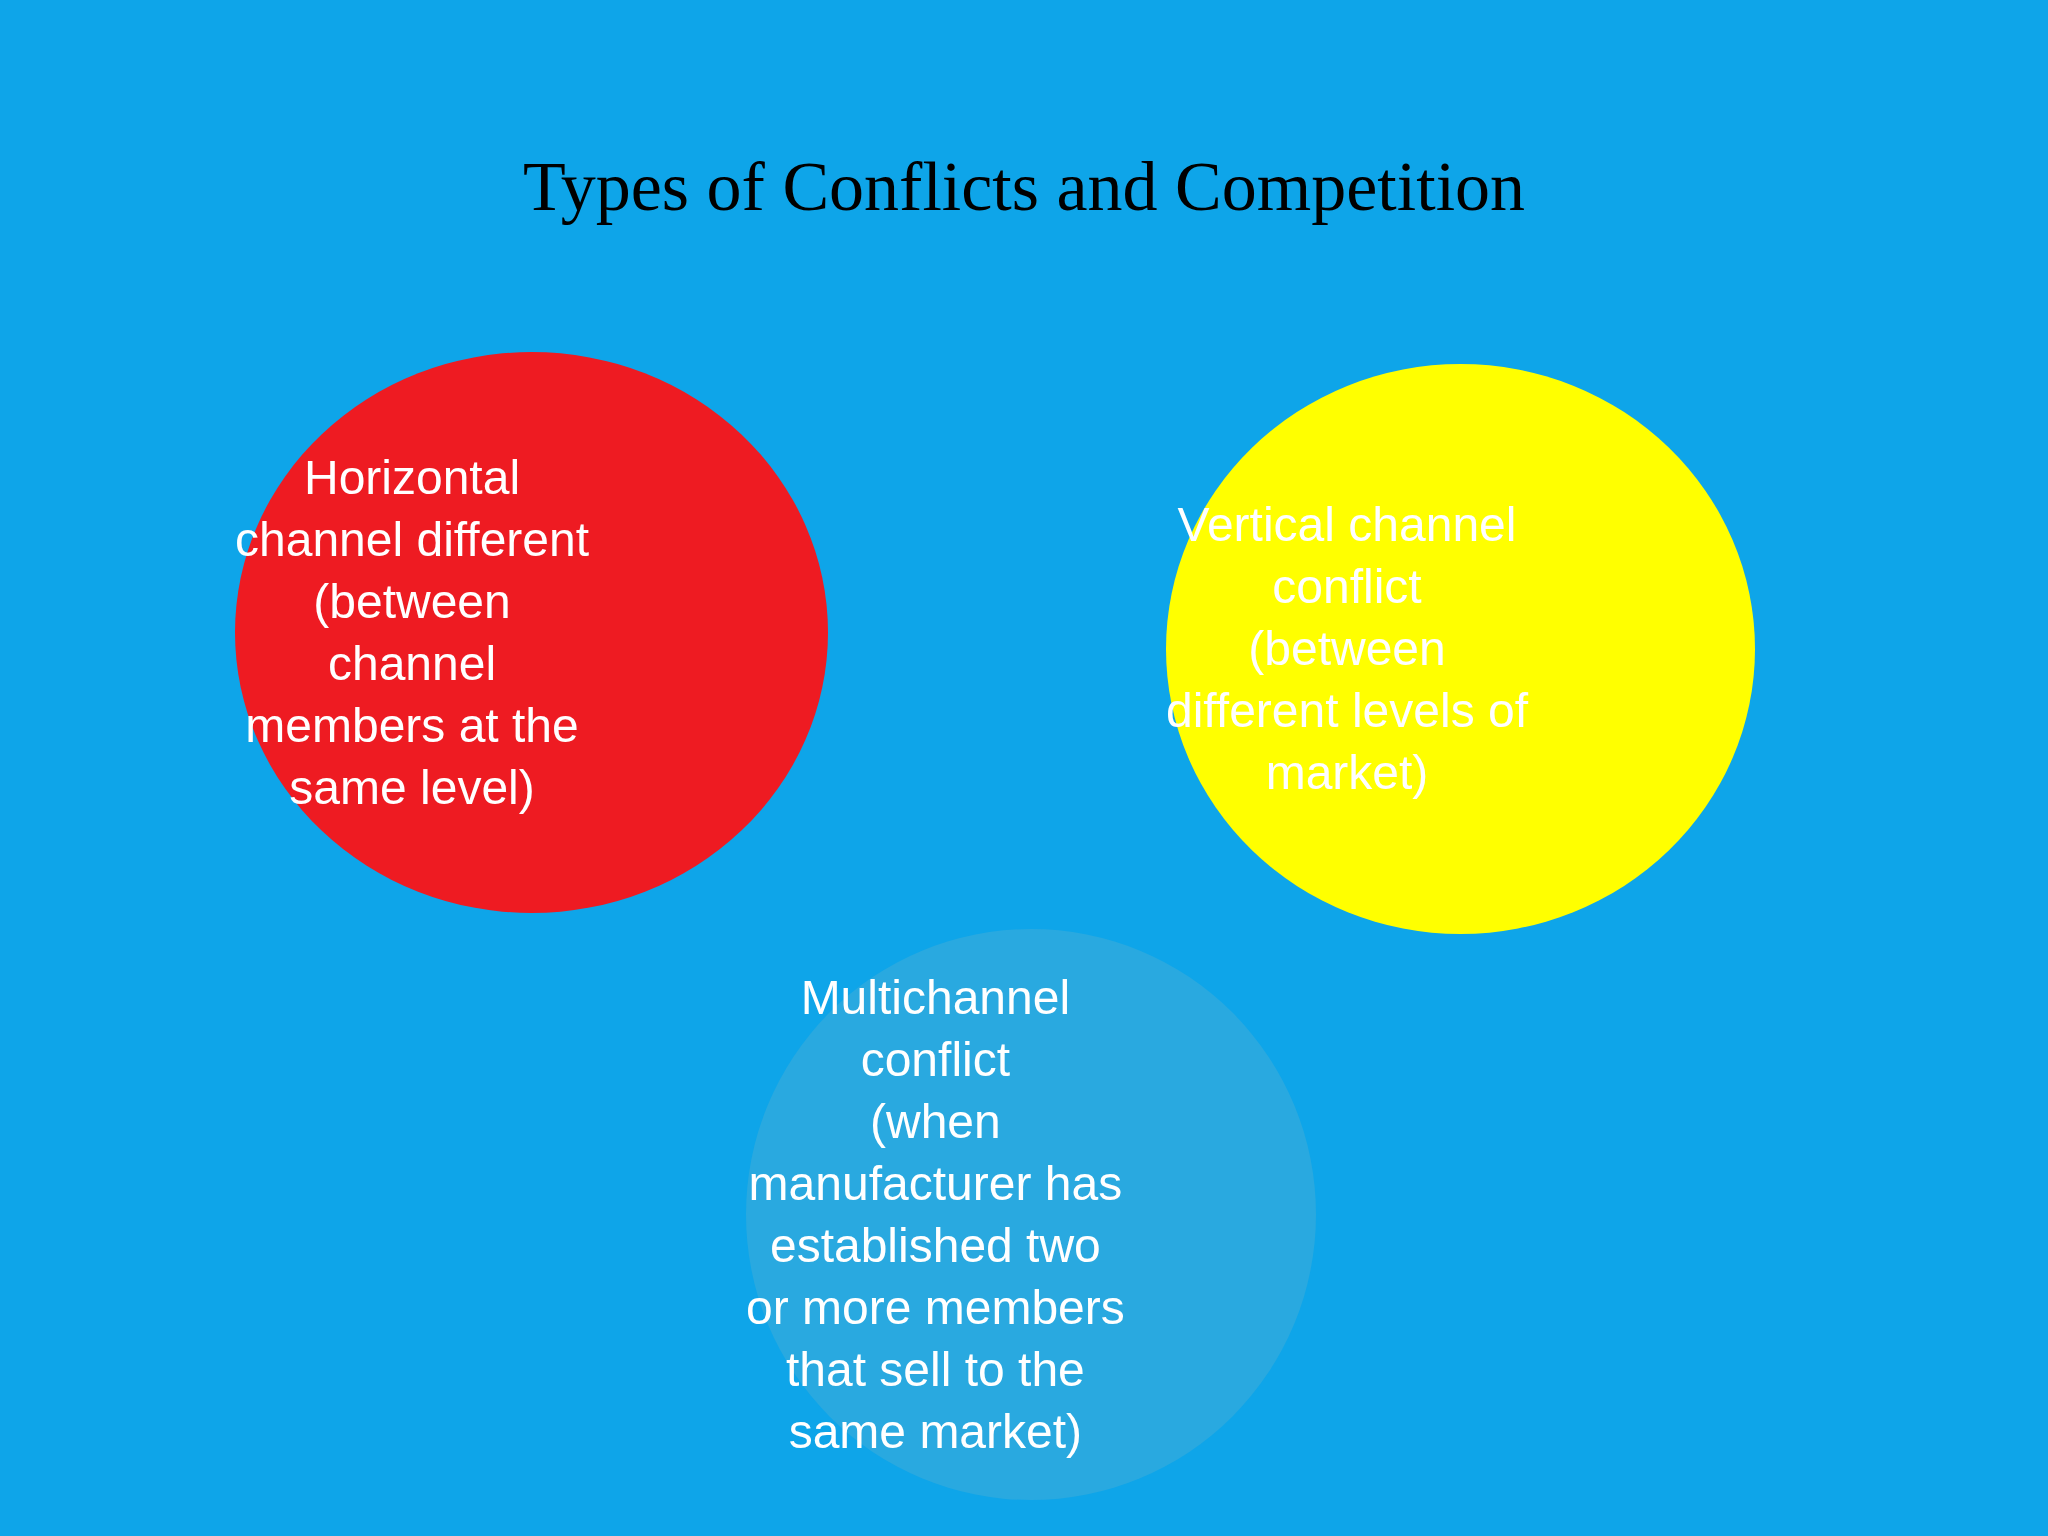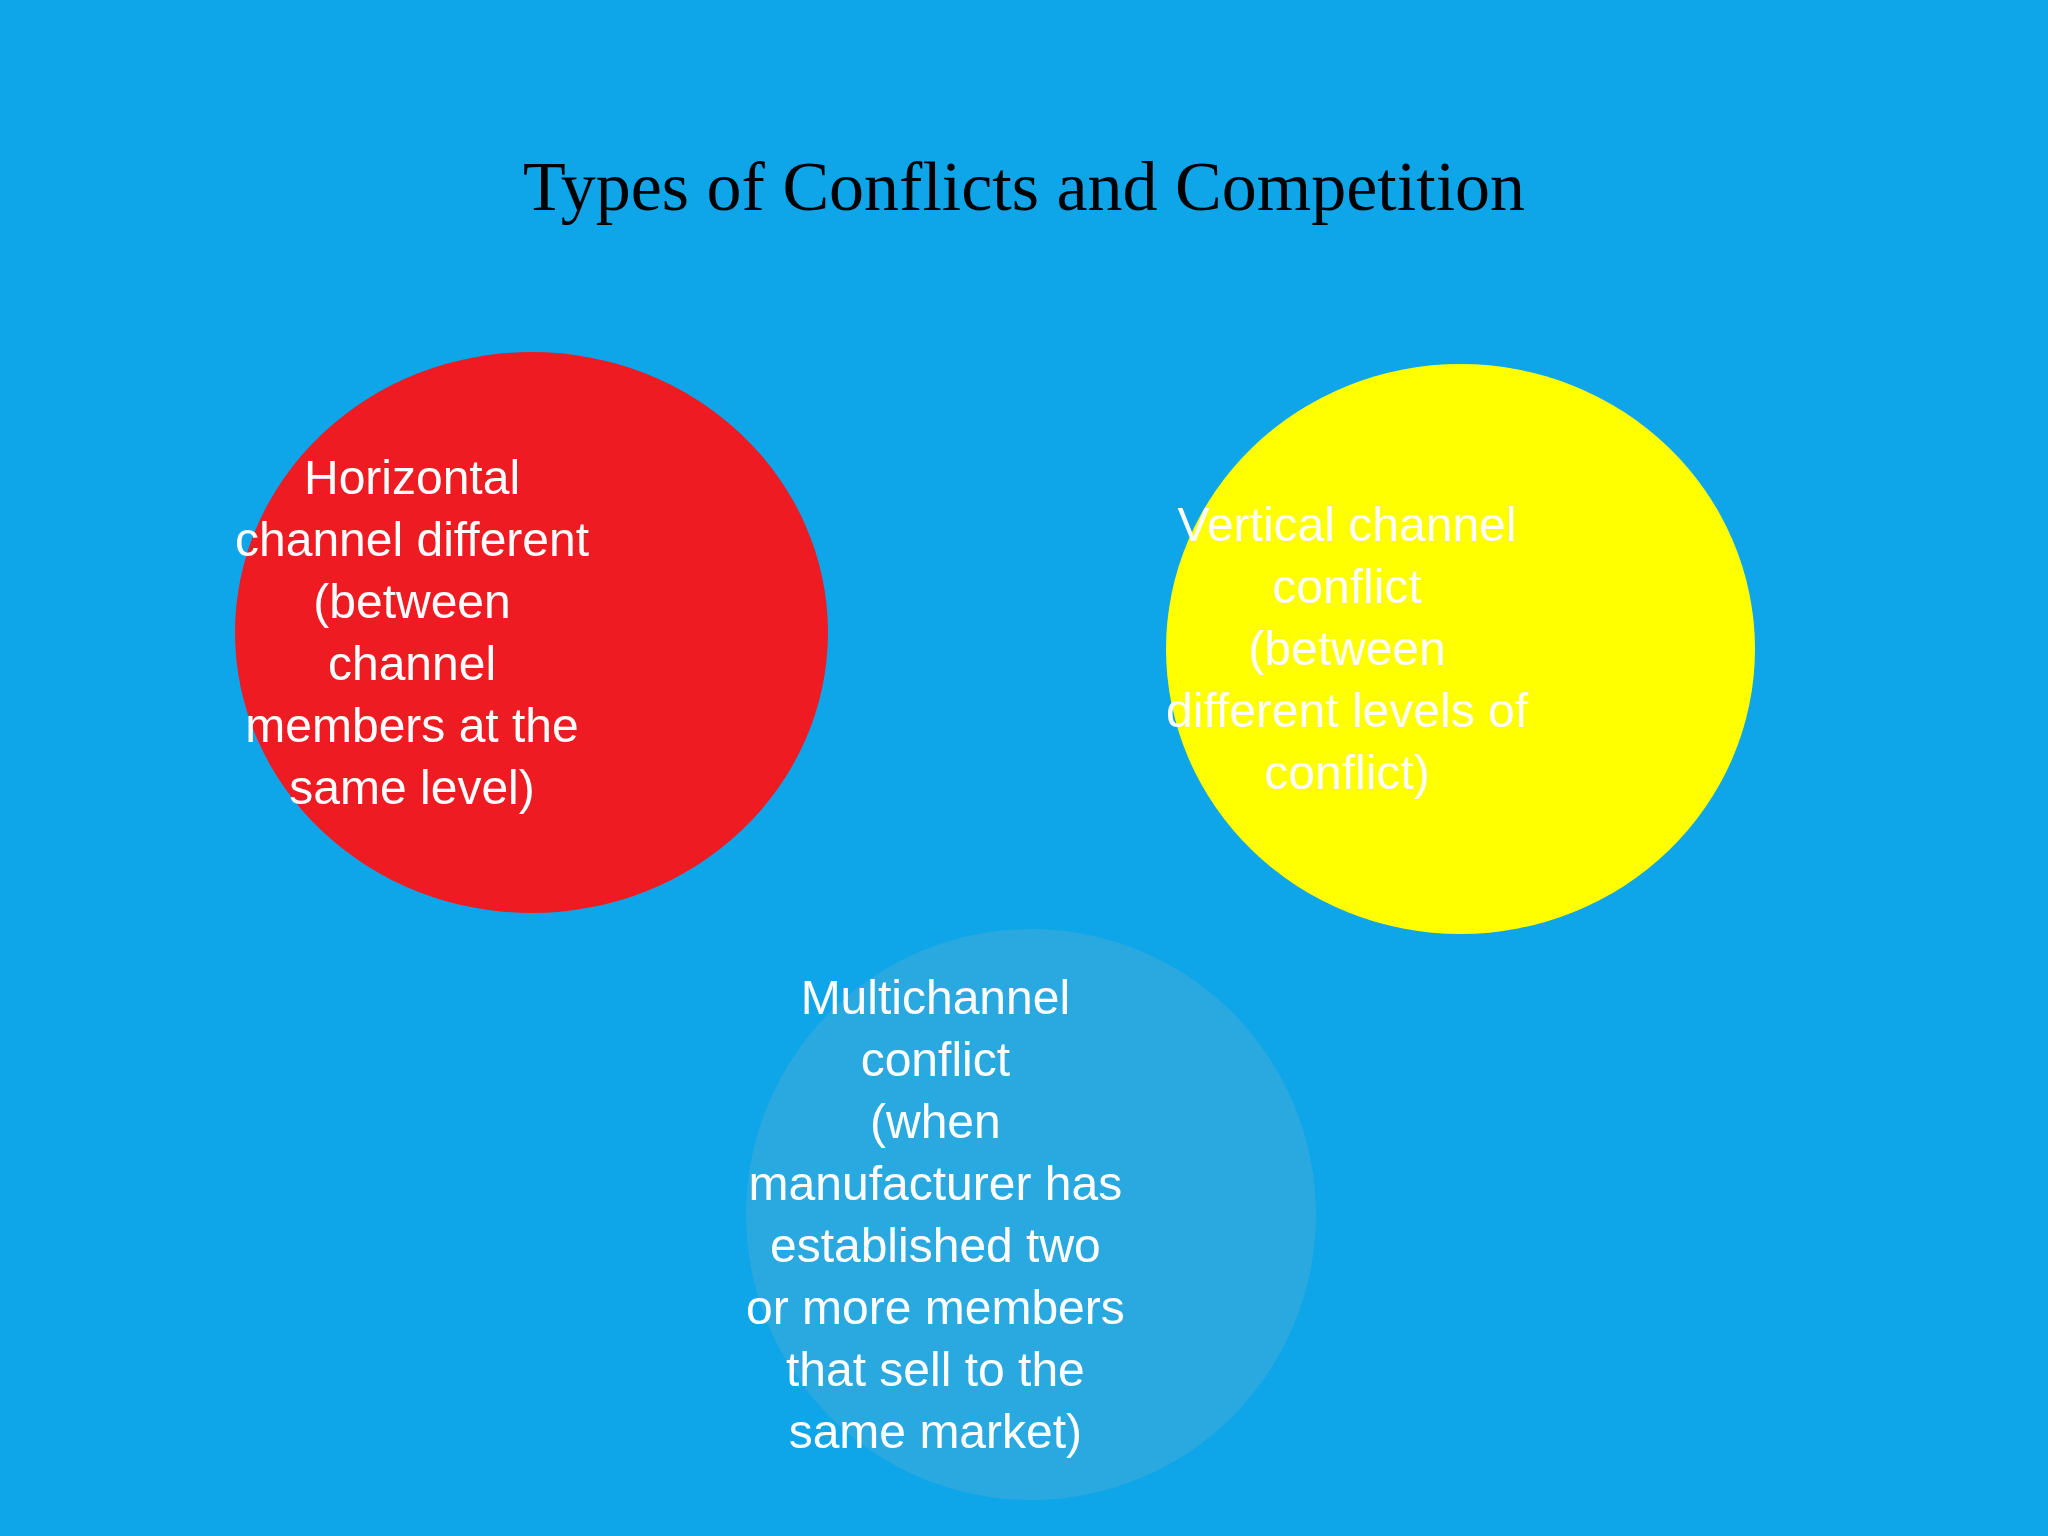--- a/index.html
+++ b/index.html
@@ -78,21 +78,21 @@
       <div>same level)</div>
     </div>
   </div>
 
   <div class="circle circle-yellow" style="background-color: rgb(255, 255, 0);">
     <div class="circle-text" style="color: rgb(255, 255, 255);">
       <div>Vertical channel</div>
       <div>conflict</div>
       <div>(between</div>
       <div>different levels of</div>
-      <div>conflict)</div>
+      <div>market)</div>
     </div>
   </div>
 
   <div class="circle circle-blue" style="background-color: rgb(41, 169, 224);">
     <div class="circle-text" style="color: rgb(255, 255, 255);">
       <div>Multichannel</div>
       <div>conflict</div>
       <div>(when</div>
       <div>manufacturer has</div>
       <div>established two</div>

